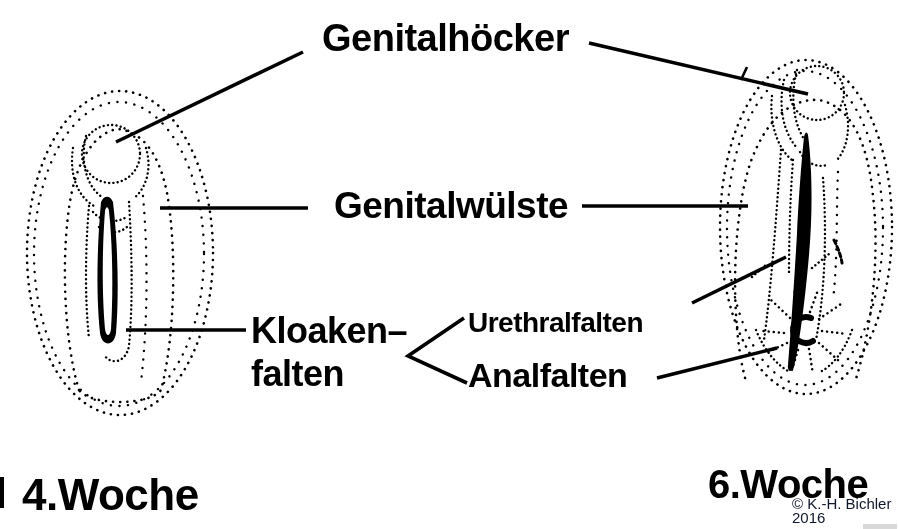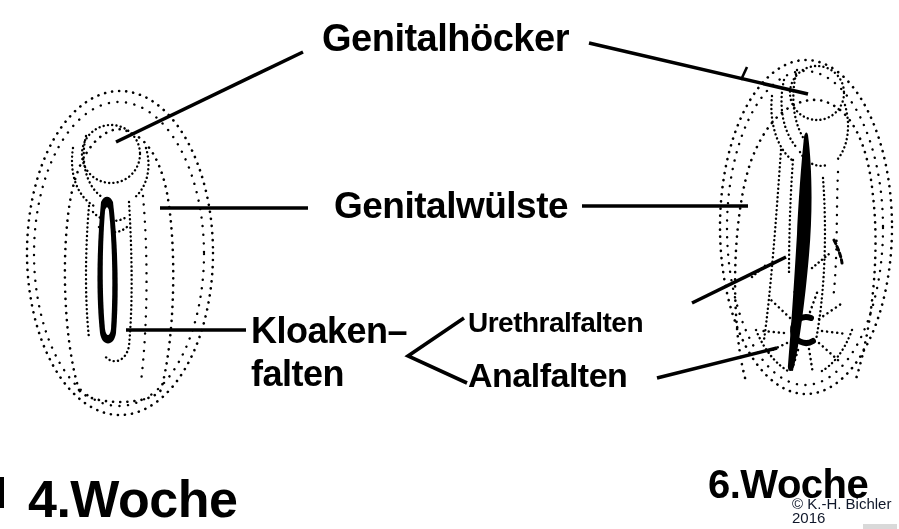--- a/index.html
+++ b/index.html
@@ -10,21 +10,21 @@
   #art { position:absolute; left:0; top:0; }
   .lbl {
     position:absolute; color:#000; font-weight:700; letter-spacing:-0.5px;
     white-space:nowrap; line-height:1.08;
   }
   .lbl-genitalhoecker { left:322px; top:18px;  font-size:38px; }
   .lbl-genitalwuelste { left:334px; top:186px; font-size:37px; }
   .lbl-kloakenfalten  { left:251px; top:309px; font-size:36px; line-height:43px; }
   .lbl-urethralfalten { left:468px; top:292px; font-size:28px;margin-top:16px; }
   .lbl-analfalten     { left:468px; top:357px; font-size:34px; }
-  .lbl-woche4         { left:28px;  top:471px; font-size:52px; }
+  .lbl-woche4         { left:22px;  top:471px; font-size:44px; }
   .lbl-woche6         { left:708px; top:463px; font-size:40px; }
   .credit {
     position:absolute; left:792px; top:497px; color:#0f172a;
     font-size:15px; font-weight:400; line-height:14px; letter-spacing:0;
   }
   
   .d1 { fill:none; stroke:#000; stroke-width:2.6; stroke-linecap:round; stroke-dasharray:0.1 7; }
   .d2 { fill:none; stroke:#000; stroke-width:2.4; stroke-linecap:round; stroke-dasharray:0.1 8.5; }
   .d3 { fill:none; stroke:#000; stroke-width:2.4; stroke-linecap:round; stroke-dasharray:0.1 4.2; }
   .ray{ fill:none; stroke:#000; stroke-width:2.5; stroke-linecap:round; stroke-dasharray:0.1 5; }

